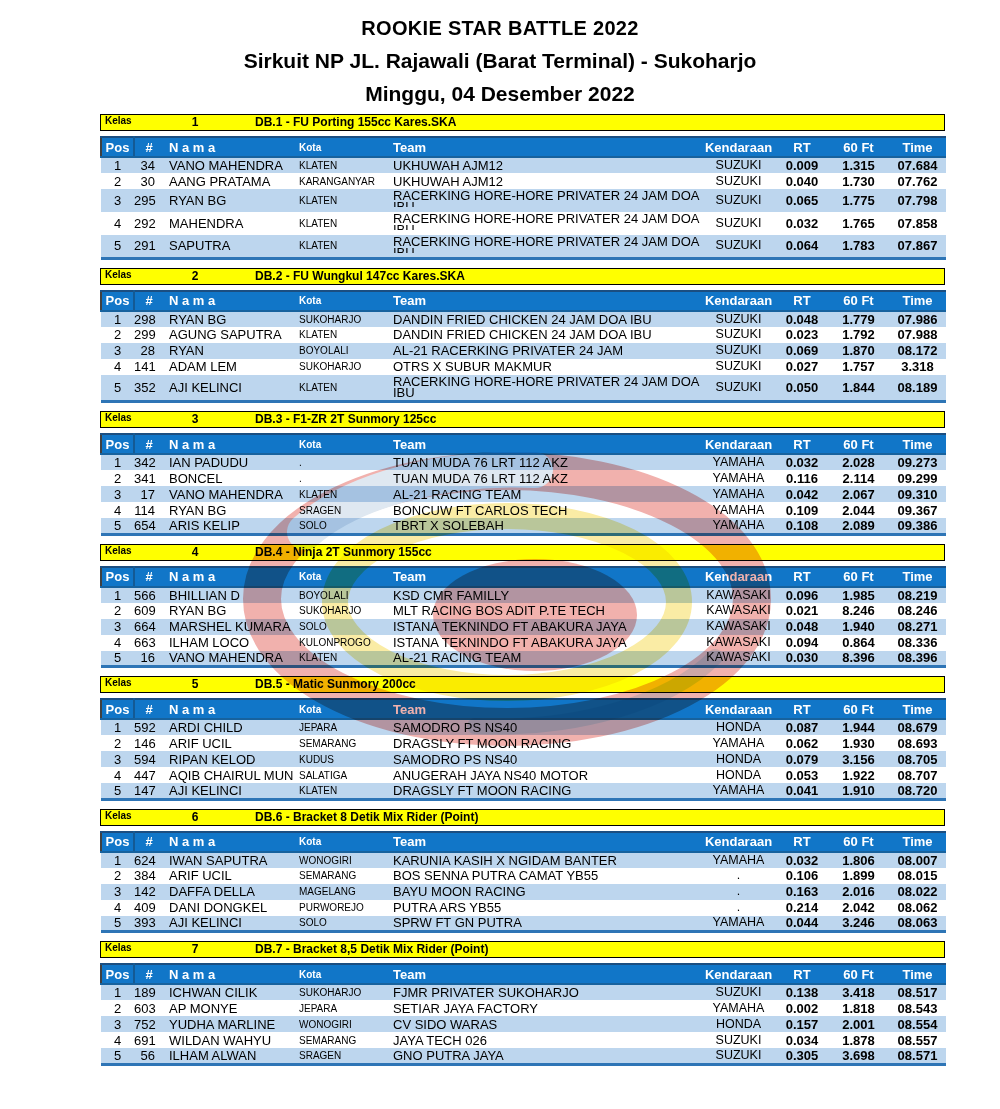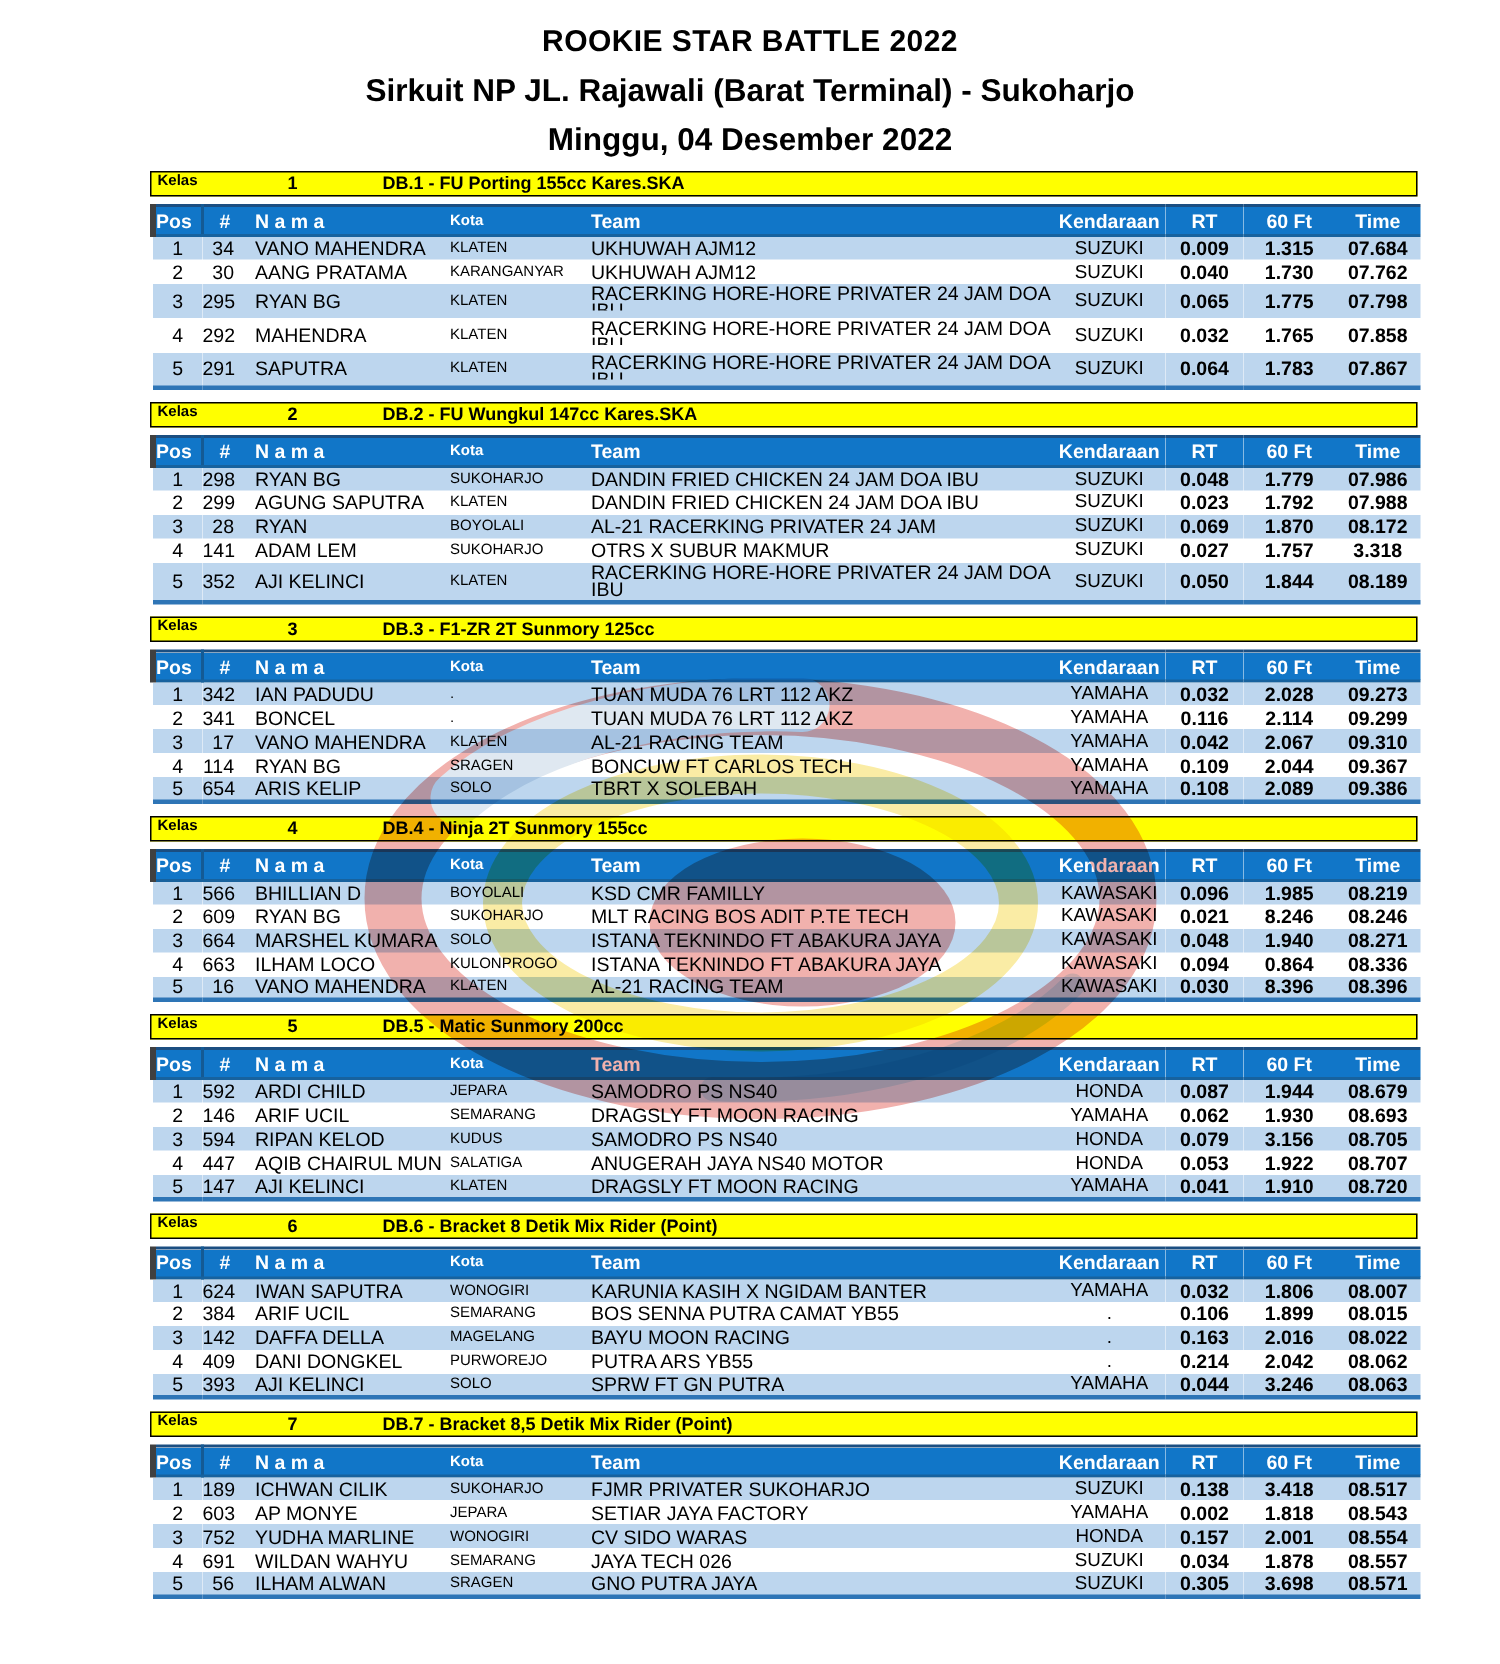--- a/index.html
+++ b/index.html
@@ -17,21 +17,21 @@
   .class-bar{box-sizing:border-box;height:17px;background:#FFFF00;border:1px solid #000;
     display:flex;font-weight:bold;gap:36px;}
   .kelas-label{font-size:10px;padding-left:4px;width:40px;}
   .kelas-number{font-size:12px;width:28px;text-align:center;}
   .kelas-title{font-size:12px;margin-left:10px;white-space:nowrap;}
   table.results-table{border-collapse:collapse;table-layout:fixed;width:845px;margin-top:5px;
     border-bottom:3px solid #2E75B6;}
   thead th{box-sizing:border-box;background:#1176C8;color:#fff;height:20px;font-size:13px;font-weight:bold;
     text-align:left;padding:0 0 0 6px;border-top:2px solid #1B4E81;border-bottom:2px solid #17629E;
     white-space:nowrap;overflow:hidden;}
-  th[data-key="pos"]{text-align:left;padding:0;border-left:4px solid #404040;border-right:2px solid #145A94;}
+  th[data-key="pos"]{text-align:center;padding:0;border-left:2px solid #404040;border-right:2px solid #145A94;}
   th[data-key="num"]{text-align:center;padding:0;}
   th[data-key="kota"]{font-size:10px;}
   th[data-key="kendaraan"],th[data-key="rt"],th[data-key="ft60"],th[data-key="time"]{text-align:center;padding:0;}
   tbody tr{height:16px;}
   tbody tr.odd{background:#BDD6EE;}
   tbody tr.even{background:#ffffff;}
   tbody td{box-sizing:border-box;font-size:13px;padding:0;vertical-align:middle;
     white-space:nowrap;overflow:hidden;line-height:13px;}
   td.c-pos{text-align:center;}
   td.c-num{text-align:right;padding-right:8px;}

